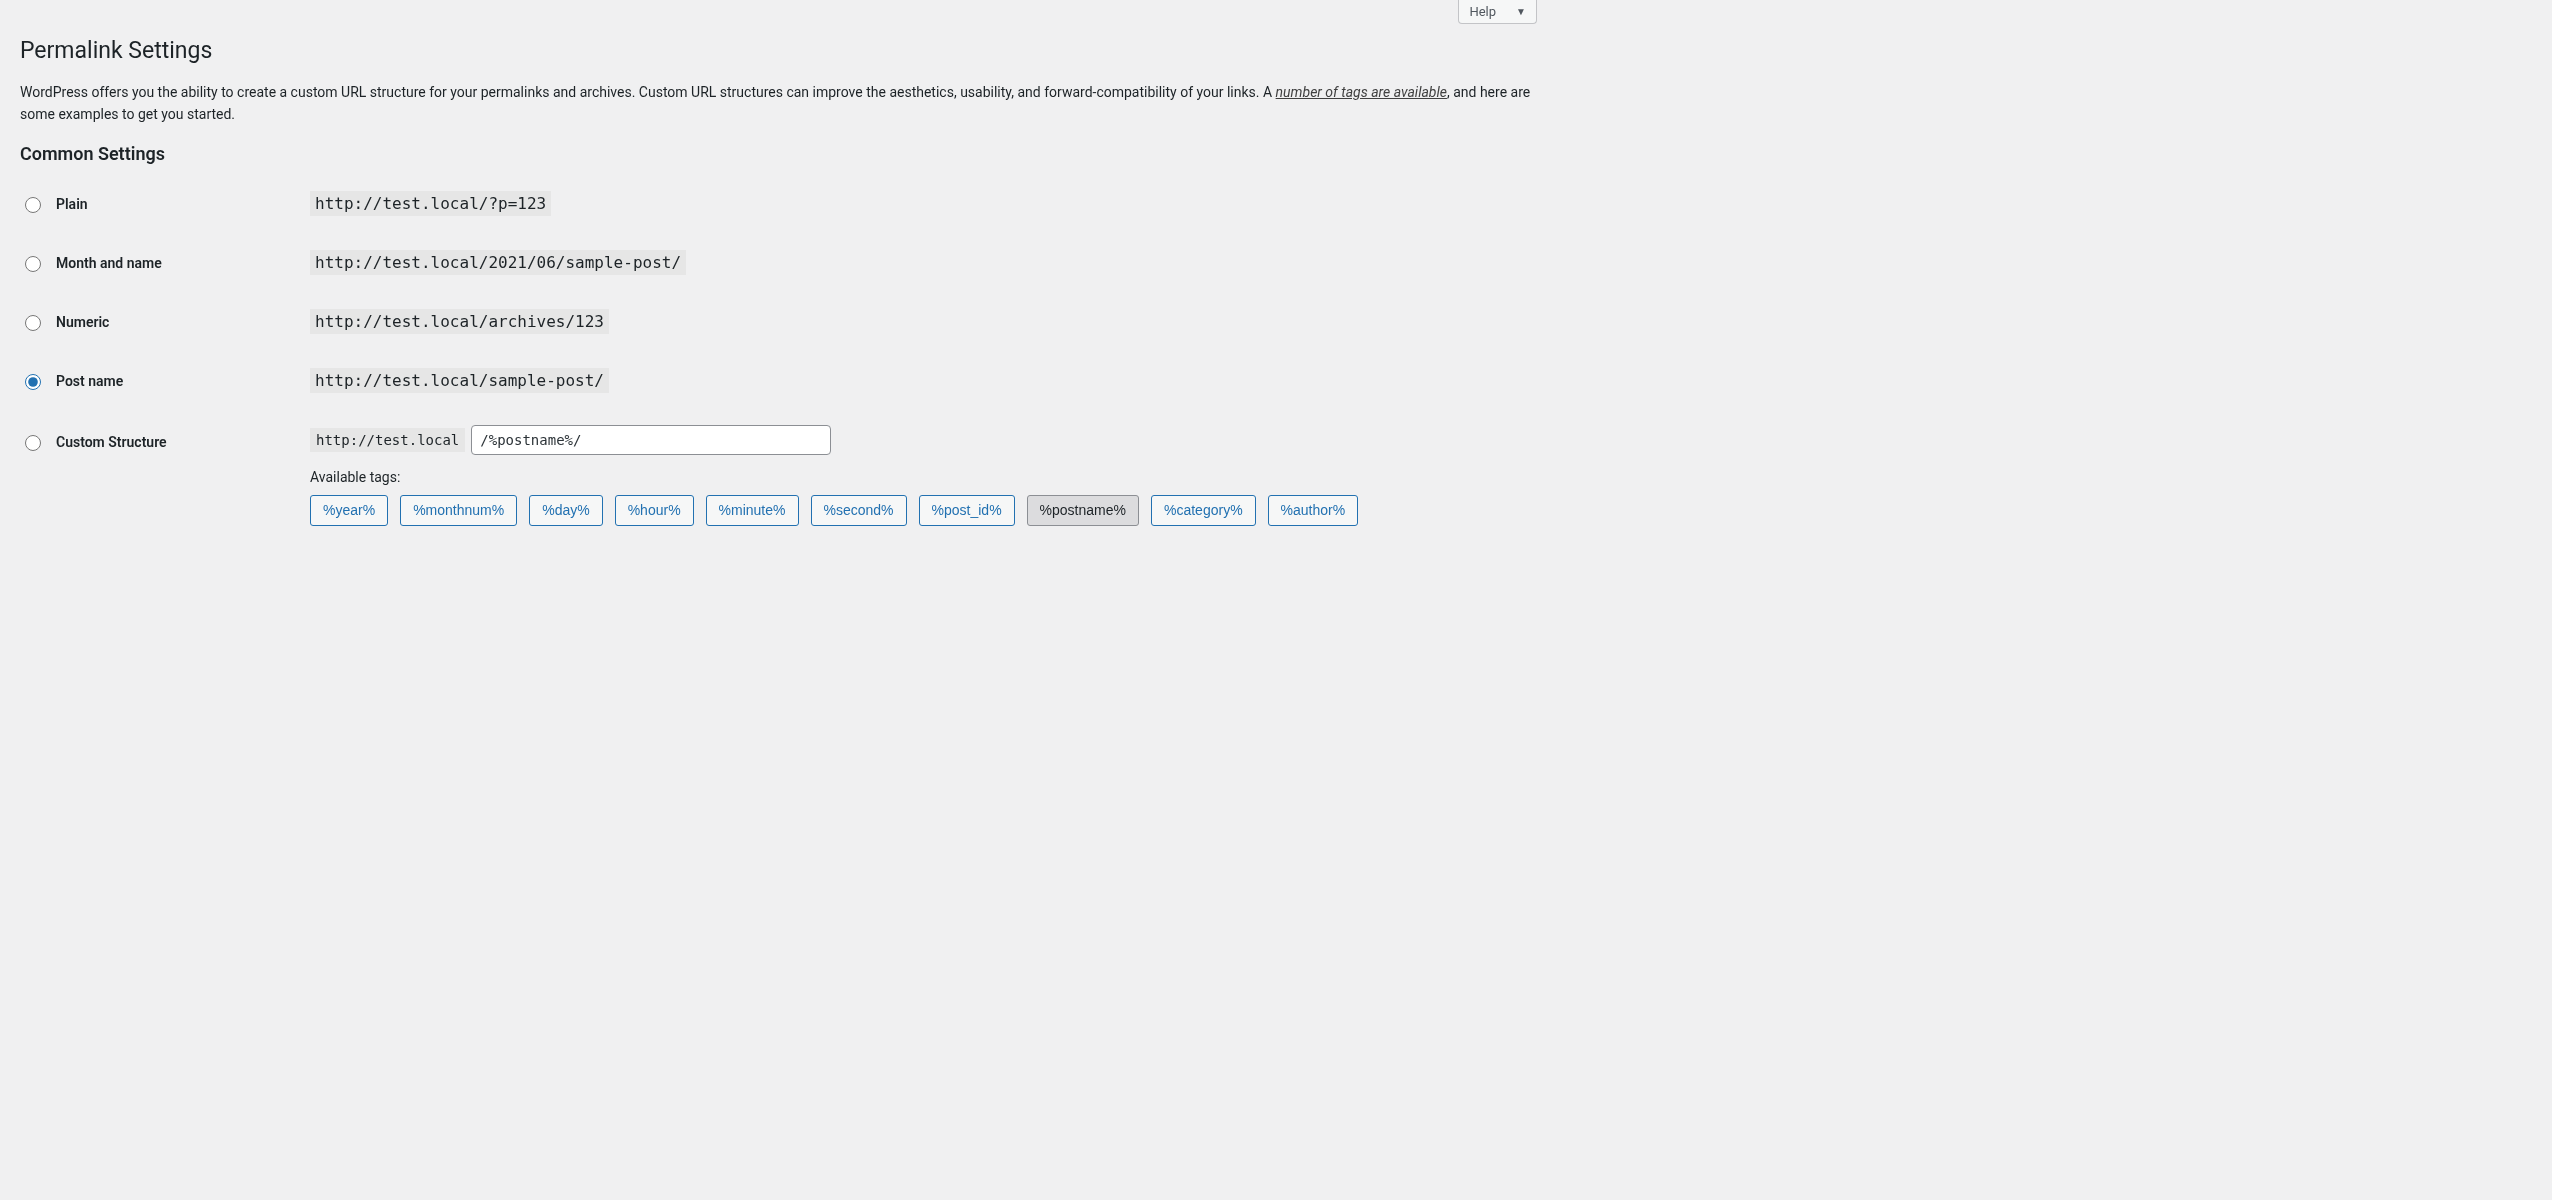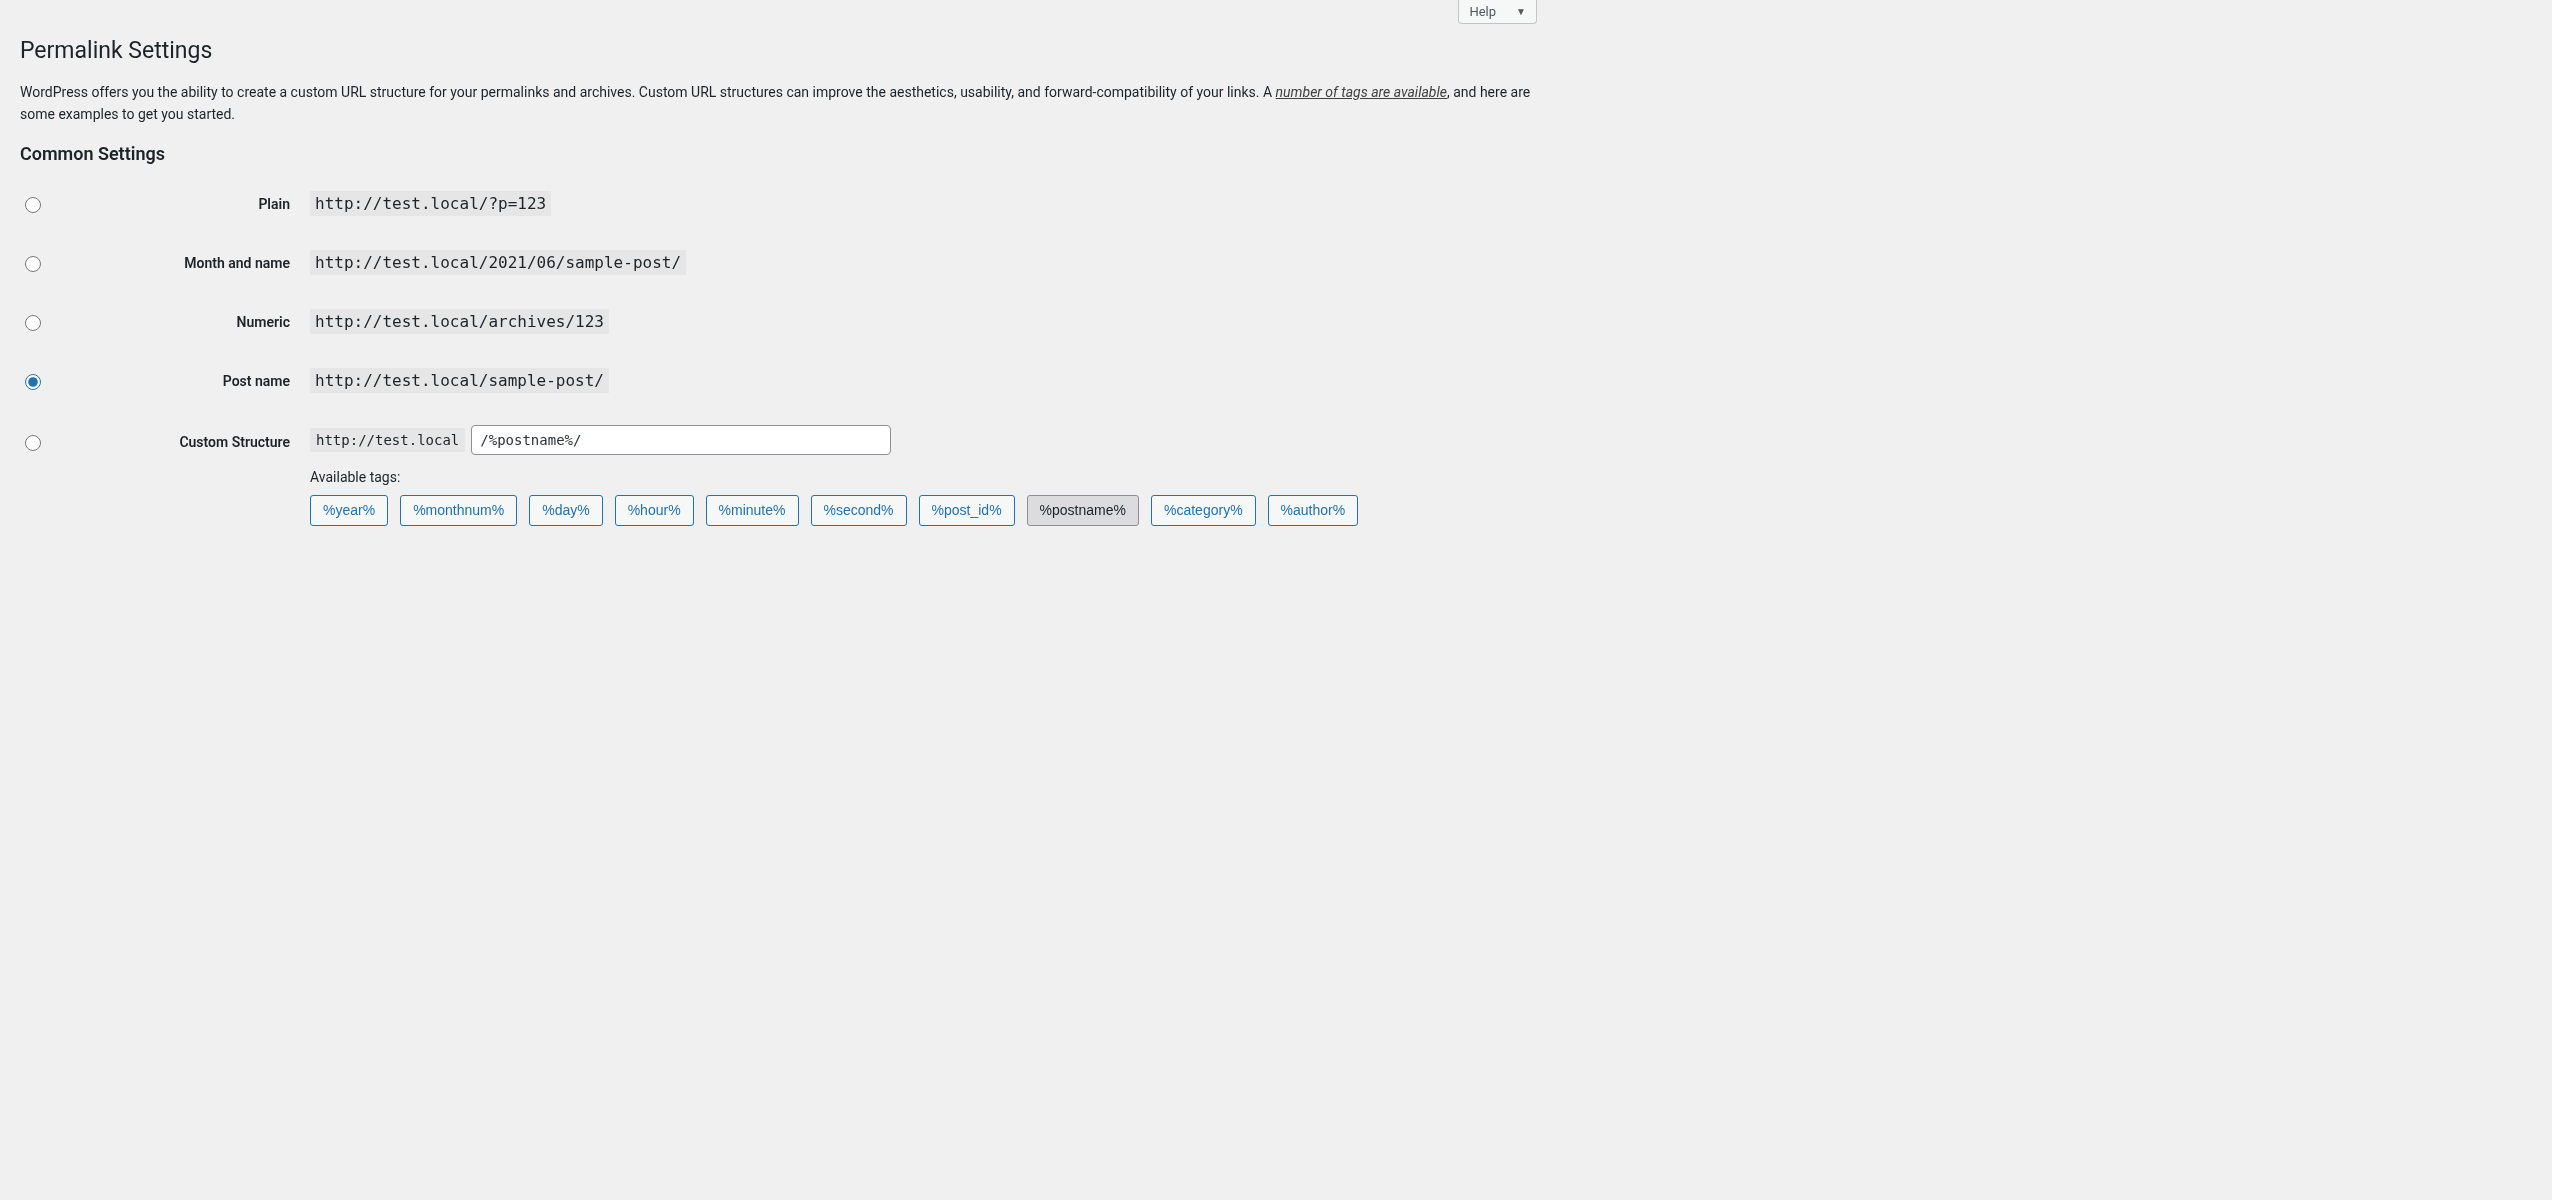--- a/index.html
+++ b/index.html
@@ -76,21 +76,20 @@
   }
   table.form-table td {
     padding: 15px 10px;
     vertical-align: middle;
   }
   .radio-label {
     display: flex;
     align-items: center;
     gap: 12px;
     cursor: pointer;
-    justify-content: space-between;
   }
   input[type=radio] {
     width: 16px;
     height: 16px;
     accent-color: #2271b1;
     cursor: pointer;
   }
   code.example {
     font-family: Menlo, Consolas, monaco, monospace;
     font-size: 16px;
@@ -110,21 +109,21 @@
     background: #e6e6e6;
     padding: 4px 6px;
     color: #1d2327;
   }
   input.custom-structure {
     font-family: Menlo, Consolas, monaco, monospace;
     font-size: 14px;
     padding: 3px 8px;
     border: 1px solid #8c8f94;
     border-radius: 4px;
-    width: 420px;
+    width: 360px;
     height: 30px;
     box-sizing: border-box;
     margin-left: 6px;
     background: #fff;
     color: #2c3338;
   }
   .available-tags-label {
     font-size: 14px;
     color: #1d2327;
     margin: 14px 0 10px;

